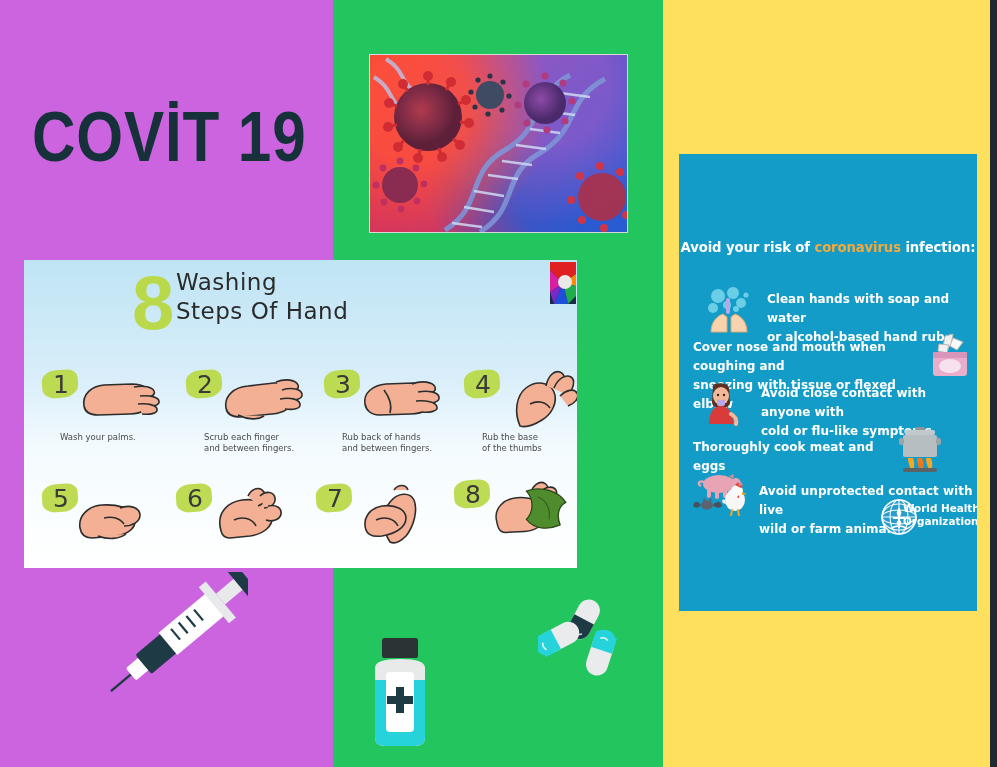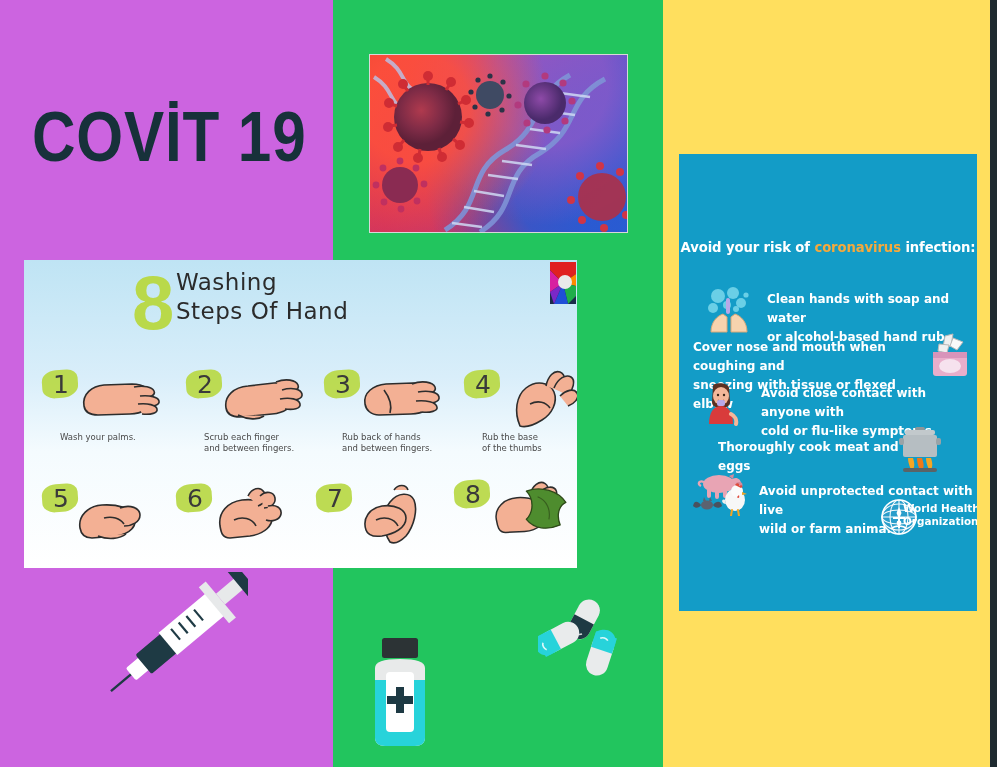--- a/index.html
+++ b/index.html
@@ -561,21 +561,21 @@
           <path d="M8 44 C 8 32 13 26 20 26 C 27 26 32 32 32 44 Z" fill="#d93b3b"></path>
           <rect x="16" y="20" width="8" height="6" rx="2" fill="#b9a8e8"></rect>
           <path d="M30 34 C 34 36 36 40 35 44" stroke="#f3b79a" stroke-width="4" stroke-linecap="round" fill="none"></path>
         </svg>
       </div>
       <div class="who-text" style="position:absolute;left:60px;top:4px;width:216px;white-space:pre-line;">Avoid close contact with anyone with
 cold or flu-like symptoms</div>
     </div>
 
     <div class="who-row" style="left:10px;top:278px;width:288px;">
-      <div class="who-text" style="position:absolute;left:4px;top:6px;width:200px;white-space:pre-line;margin-left:25px;">Thoroughly cook meat and eggs</div>
+      <div class="who-text" style="position:absolute;left:4px;top:6px;width:200px;white-space:pre-line;">Thoroughly cook meat and eggs</div>
       <div class="who-ico" style="left:208px;top:-8px;">
         <svg width="46" height="50" viewBox="0 0 46 50">
           <rect x="18" y="3" width="10" height="4" rx="2" fill="#8e9699"></rect>
           <rect x="8" y="6" width="30" height="5" rx="2" fill="#c2c9cc"></rect>
           <rect x="6" y="11" width="34" height="22" rx="2" fill="#b6bec2"></rect>
           <rect x="2" y="14" width="5" height="7" rx="2" fill="#9aa3a7"></rect>
           <rect x="39" y="14" width="5" height="7" rx="2" fill="#9aa3a7"></rect>
           <g>
             <path d="M11 34 C 11 40 14 44 14 47 C 18 45 18 40 16 34 Z" fill="#f5a623"></path>
             <path d="M20 34 C 20 41 23 45 23 48 C 28 45 27 40 25 34 Z" fill="#f07818"></path>

